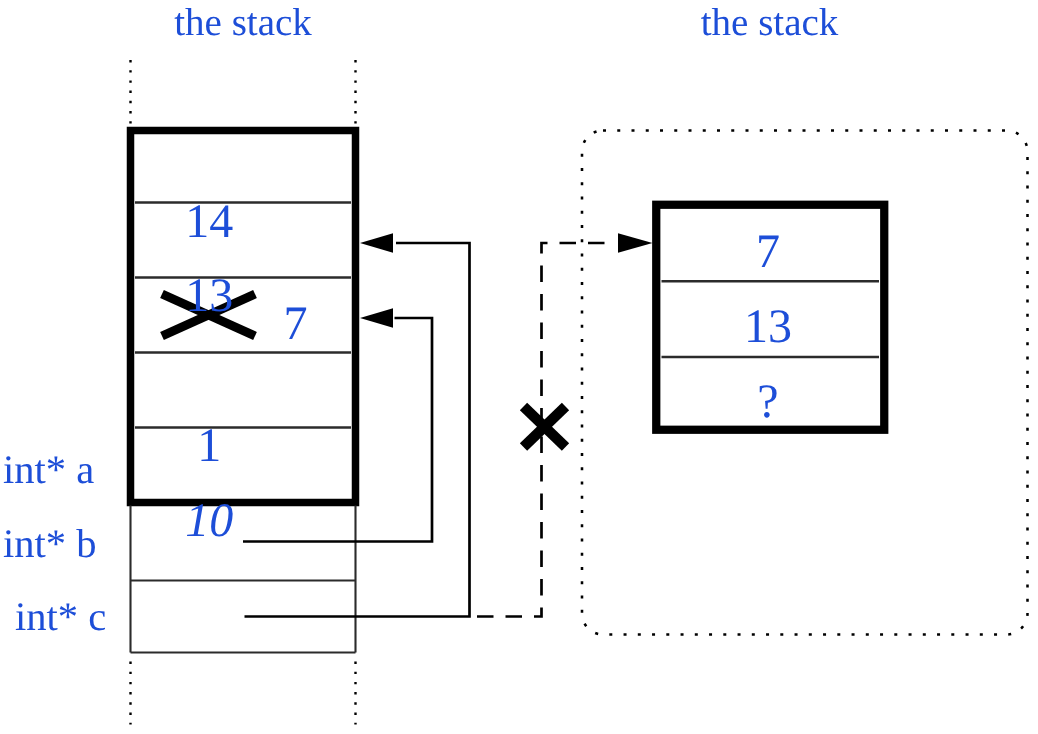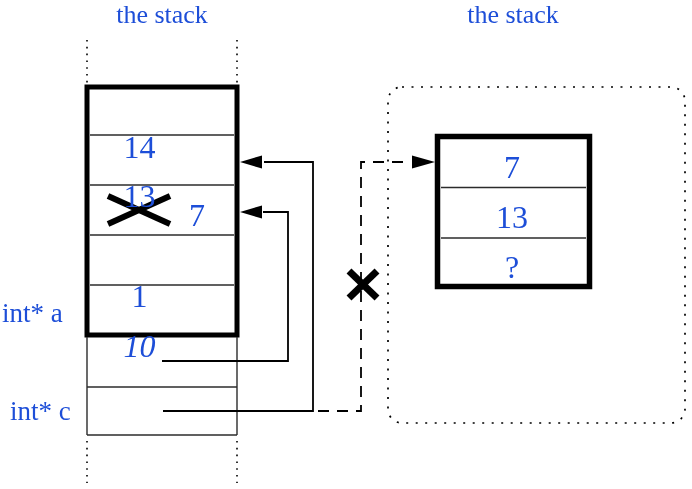--- a/index.html
+++ b/index.html
@@ -100,19 +100,20 @@
   <div class="txt title" style="left:87px; width:150px;">the stack</div>
   <div class="txt title" style="left:413px; width:200px;">the stack</div>
 
   <div class="txt cellnum s-num" style="top:86px;">14</div>
   <div class="txt cellnum s-num" style="top:135px;">13</div>
   <div class="txt cellnum" style="left:179px; width:36px; top:185px; height:50px;">7</div>
   <div class="txt cellnum s-num" style="top:235px;">1</div>
   <div class="txt cellnum s-num" style="top:285px;font-style:italic;">10</div>
 
   <div class="txt ptr-label" style="left:2px; width:70px; top:298px;">int* a</div>
+  <div class="txt ptr-label" style="left:2px; width:70px; top:347px;">int* b</div>
   <div class="txt ptr-label" style="left:10px; width:70px; top:396px;">int* c</div>
 
   <div class="txt cellnum h-num" style="top:137px;">7</div>
   <div class="txt cellnum h-num" style="top:187px;">13</div>
   <div class="txt cellnum h-num" style="top:237px;">?</div>
 
 </div>
 
 </body></html>

